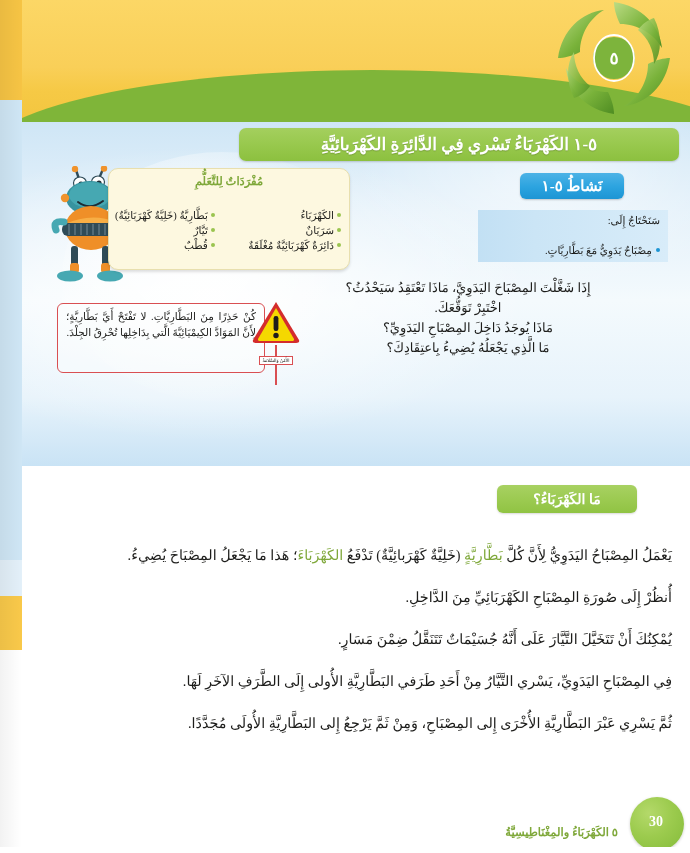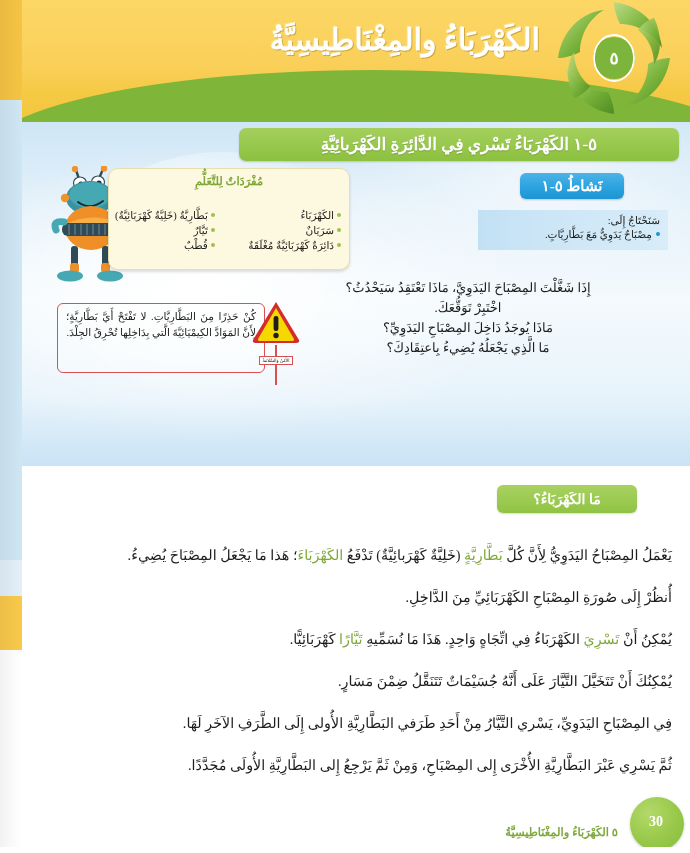--- a/index.html
+++ b/index.html
@@ -231,21 +231,21 @@
     text-align: right;
   }
   .materials-item {
     font-size: 10.5px;
     color: #1d1d1b;
     text-align: right;
     display: flex;
     align-items: center;
     justify-content: flex-start;
     gap: 4px;
-    margin-top: 2px;
+    margin-top: 18px;
   }
   .materials-item .bullet {
     width: 4px; height: 4px; border-radius: 50%;
     background: #1d95d4; flex: 0 0 auto;
   }
 
   
   .explore {
     position: absolute;
     right: 22px;
@@ -388,21 +388,20 @@
 <div id="page">
 
   <div class="edge-strip">
     <div class="edge-strip-inner"></div>
   </div>
 
   <div class="header">
     <div class="header-green-wave2"></div>
     <div class="header-green-wave"></div>
 
-    <div class="header-title">الكَهْرَبَاءُ والمِغْنَاطِيسِيَّةُ</div>
 
     <div class="logo">
       <svg width="128" height="128" viewBox="0 0 128 128" aria-hidden="true">
         <defs>
           <linearGradient id="gp" x1="0" y1="0" x2="1" y2="1">
             <stop offset="0%" stop-color="#bcdc85"></stop>
             <stop offset="55%" stop-color="#79b23a"></stop>
             <stop offset="100%" stop-color="#4e8c22"></stop>
           </linearGradient>
         </defs>
@@ -545,21 +544,20 @@
   </div>
 
   <div class="body-section">
     <div class="what-badge">
       <span>مَا الكَهْرَبَاءُ؟</span>
     </div>
 
     <div class="body-text" id="body-text">
         <div class="para"><span>يَعْمَلُ المِصْبَاحُ اليَدَوِيُّ لِأَنَّ كُلَّ </span><span class="hl">بَطَّارِيَّةٍ</span><span> (خَلِيَّةٌ كَهْرَبائِيَّةٌ) تَدْفَعُ </span><span class="hl">الكَهْرَبَاءَ</span><span>؛ هَذا مَا يَجْعَلُ المِصْبَاحَ يُضِيءُ.</span></div>
         <div class="para"><span>أُنظُرْ إِلَى صُورَةِ المِصْبَاحِ الكَهْرَبَائِيِّ مِنَ الدَّاخِلِ.</span></div>
-        <div class="para"><span>يُمْكِنُ أَنْ </span><span class="hl">تَسْرِيَ</span><span> الكَهْرَبَاءُ فِي اتِّجَاهٍ وَاحِدٍ. هَذَا مَا نُسَمِّيهِ </span><span class="hl">تَيَّارًا</span><span> كَهْرَبَائِيًّا.</span></div>
         <div class="para"><span>يُمْكِنُكَ أَنْ تَتَخَيَّلَ التَّيَّارَ عَلَى أَنَّهُ جُسَيْمَاتٌ تَتَنَقَّلُ ضِمْنَ مَسَارٍ.</span></div>
         <div class="para"><span>فِي المِصْبَاحِ اليَدَوِيِّ، يَسْري التَّيَّارُ مِنْ أَحَدِ طَرَفي البَطَّارِيَّةِ الأُولى إِلَى الطَّرَفِ الآخَرِ لَهَا.</span></div>
         <div class="para"><span>ثُمَّ يَسْرِي عَبْرَ البَطَّارِيَّةِ الأُخْرَى إِلى المِصْبَاحِ، وَمِنْ ثَمَّ يَرْجِعُ إِلى البَطَّارِيَّةِ الأُولَى مُجَدَّدًا.</span></div>
       </div>
 
     <div class="footer">٥ الكَهْرَبَاءُ والمِغْنَاطِيسِيَّةُ</div>
     <div class="page-circle">
       <span>30</span>
     </div>
   </div>

